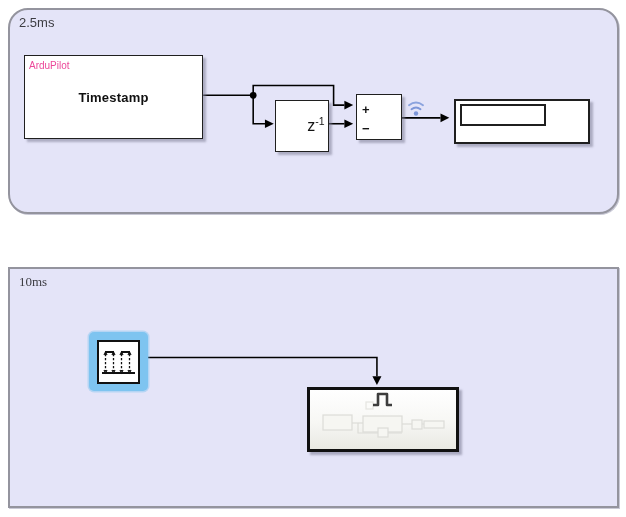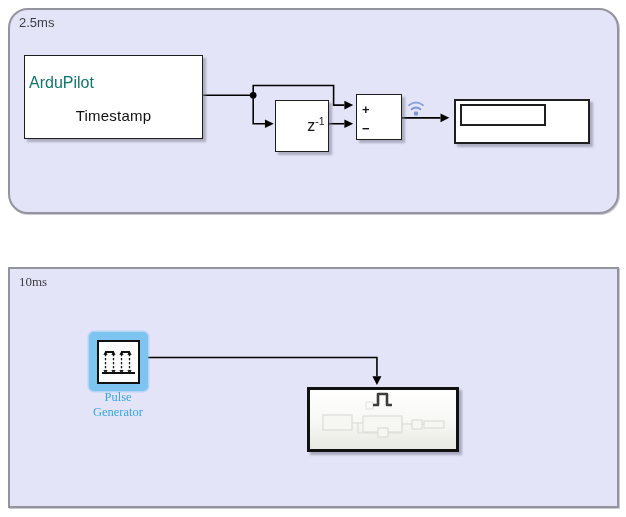--- a/index.html
+++ b/index.html
@@ -37,29 +37,28 @@
   .blk {
     position: absolute;
     background: #ffffff;
     border: 1.6px solid #1f1f1f;
     box-shadow: 2.5px 2.5px 2px rgba(125,125,150,0.55);
   }
 
   
   #blk-timestamp { left: 14px; top: 45px; width: 179px; height: 84px; }
   .mask-tag {
-    position: absolute; left: 4px; top: 18px;
-    font-size: 16px; color: #0f766e;
+    position: absolute; left: 4px; top: 4px;
+    font-size: 10px; color: #ec4899;
   }
   .blk-title {
     position: absolute; left: 0; right: 0; top: 34px;
     text-align: center;
-    font-size: 15px; font-weight: normal; color: #101010;
+    font-size: 13px; font-weight: bold; color: #101010;
     letter-spacing: 0.2px;
-    margin-top: 17px;
   }
 
   
   #blk-unit-delay { left: 265px; top: 90px; width: 54px; height: 52px; }
   .delay-text {
     position: absolute; left: 0; right: 0; top: 14px;
     text-align: center;
     font-size: 16px; color: #141414; padding-left: 28px;
   }
   .delay-text sup { font-size: 10.5px; }
@@ -180,24 +179,20 @@
         <path d="M3,31 H36" stroke="#111" stroke-width="1.8" fill="none"></path>
 
         <path d="M6,10 H15 M22,10 H31" stroke="#111" stroke-width="2" fill="none"></path>
 
         <path d="M6.5,12 V29 M14.5,12 V29 M22.5,12 V29 M30.5,12 V29" stroke="#111" stroke-width="1.3" stroke-dasharray="2.2,1.8" fill="none"></path>
 
         <path d="M5,13 l1.5,-3 l1.5,3 M13,13 l1.5,-3 l1.5,3 M21,13 l1.5,-3 l1.5,3 M29,13 l1.5,-3 l1.5,3" stroke="#111" stroke-width="1.2" fill="none"></path>
 
         <path d="M5,28 l1.5,3 l1.5,-3 M13,28 l1.5,3 l1.5,-3 M21,28 l1.5,3 l1.5,-3 M29,28 l1.5,3 l1.5,-3" stroke="#111" stroke-width="1.2" fill="none"></path>
       </svg>
-    </div>
-    <div id="pulse-label">
-      <div>Pulse</div>
-      <div>Generator</div>
     </div>
 
     <div id="blk-subsystem">
       <svg class="subsys-art" viewBox="0 0 146 59" xmlns="http://www.w3.org/2000/svg">
 
         <g stroke="#dcdcd8" fill="#f6f6f2" stroke-width="1.2">
           <rect x="13" y="25" width="29" height="15"></rect>
           <rect x="53" y="26" width="39" height="16"></rect>
           <rect x="68" y="38" width="10" height="9"></rect>
           <rect x="102" y="30" width="10" height="9"></rect>

